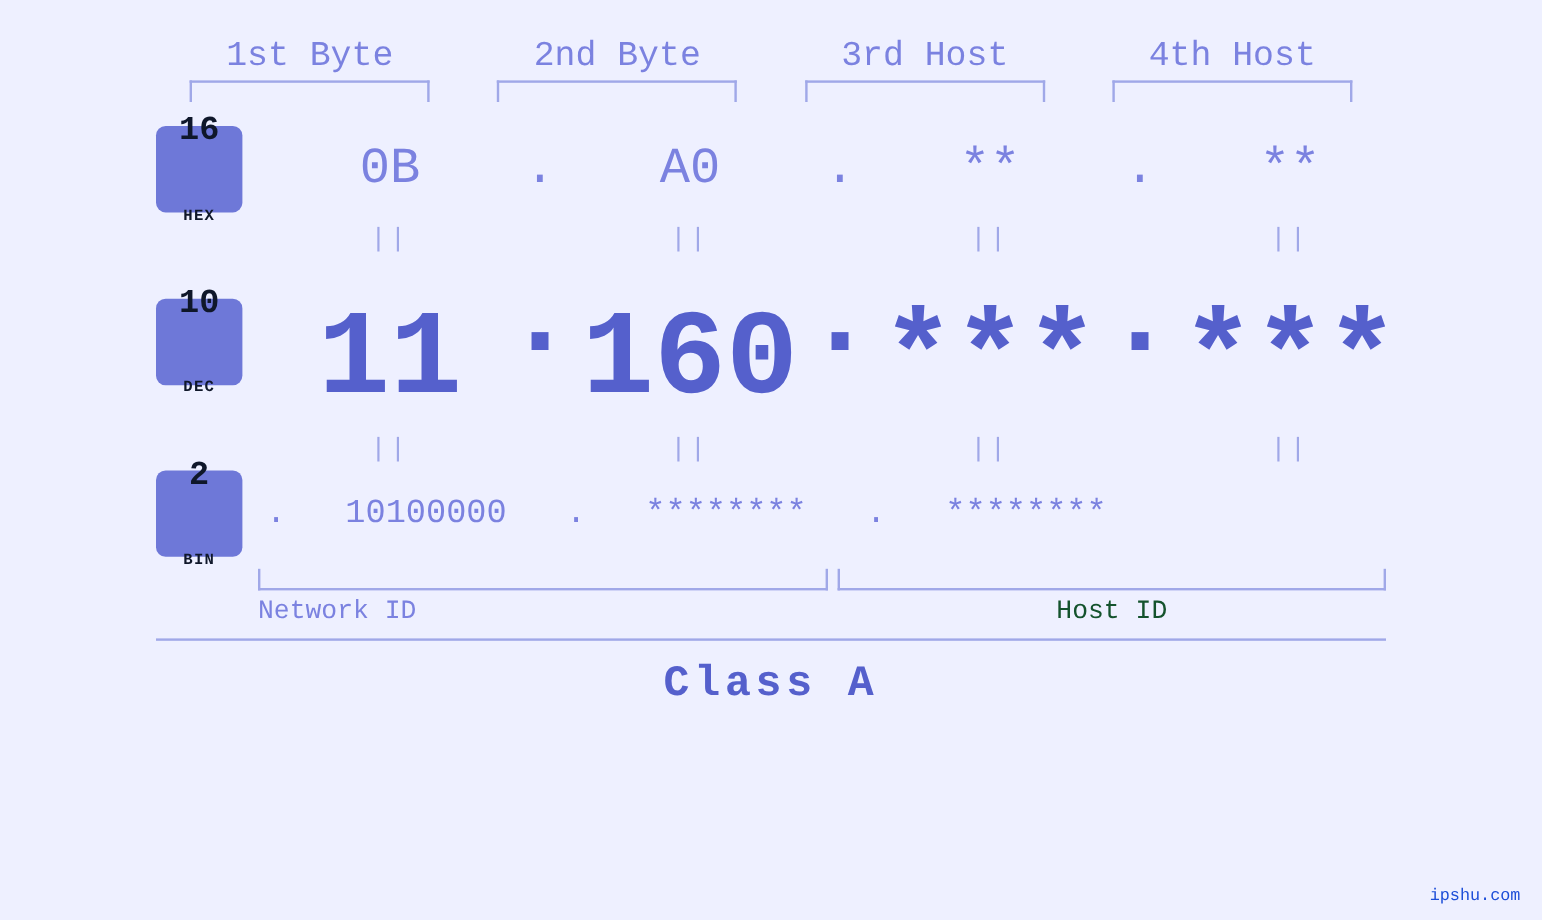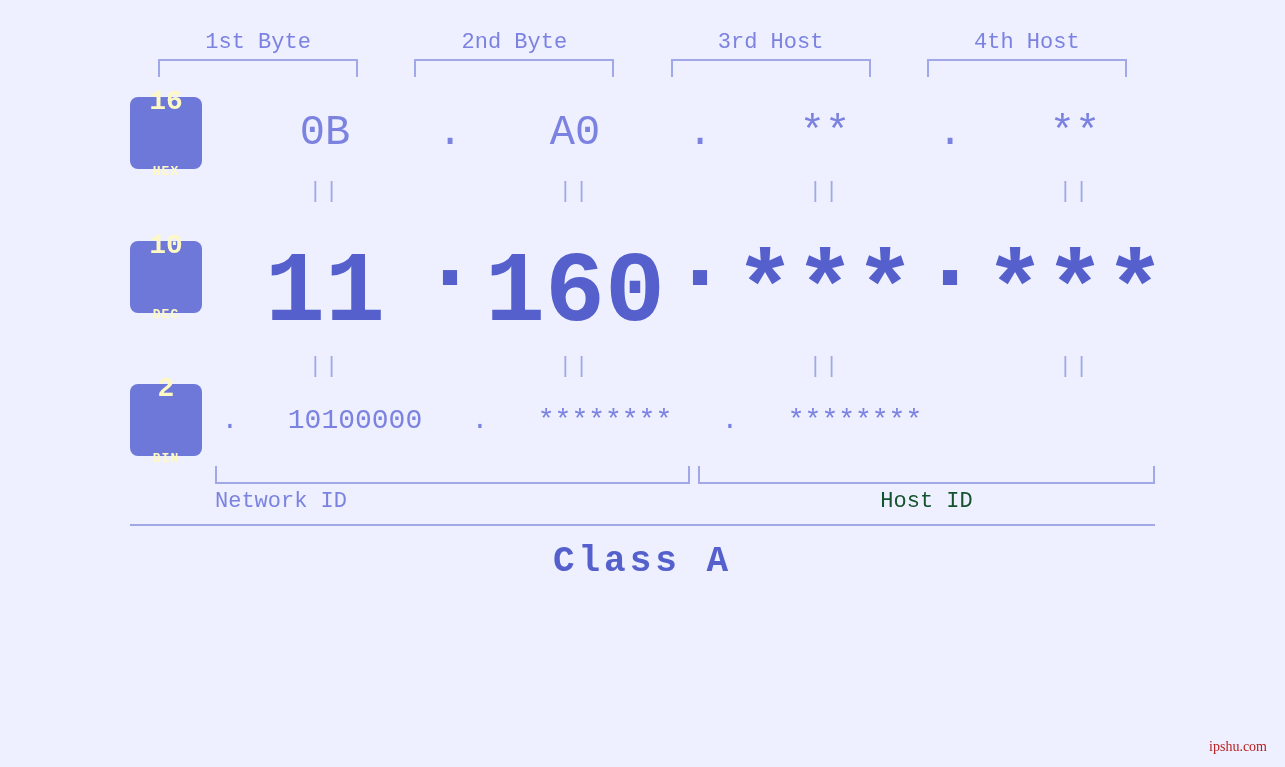--- a/index.html
+++ b/index.html
@@ -27,21 +27,21 @@
       display: flex;
       width: 100%;
       padding: 0 130px;
       padding-top: 30px;
       justify-content: space-around;
       margin-bottom: 0px;
     }
 
     .byte-header {
       color: #7b82e0;
-      font-size: 22px;
+      font-size: 29px;
       font-family: 'Courier New', Courier, monospace;
       text-align: center;
       width: 220px;
     }
 
     
     .bracket-row {
       display: flex;
       width: 100%;
       padding: 0 130px;
@@ -59,21 +59,21 @@
 
     .badge {
       width: 72px;
       height: 72px;
       background: #6e78d8;
       border-radius: 8px;
       display: flex;
       flex-direction: column;
       align-items: center;
       justify-content: center;
-      color: #fef9c3;
+      color: #0f172a;
       flex-shrink: 0;
       gap: 46px;
     }
 
     .badge-num {
       font-size: 28px;
       font-weight: bold;
       line-height: 1.1;
     }
 
@@ -241,23 +241,23 @@
       font-family: 'Courier New', Courier, monospace;
       font-weight: bold;
       letter-spacing: 4px;
     }
 
     
     .watermark {
       position: absolute;
       bottom: 12px;
       right: 18px;
-      color: #b91c1c;
+      color: #1d4ed8;
       font-size: 14px;
-      font-family: Liberation Serif, serif;
+      font-family: Liberation Mono, monospace;
       margin-left: 40px;
     }
 
     .spacer-dot {
       width: 30px;
       display: flex;
       justify-content: center;
     }
   </style>
 </head>

